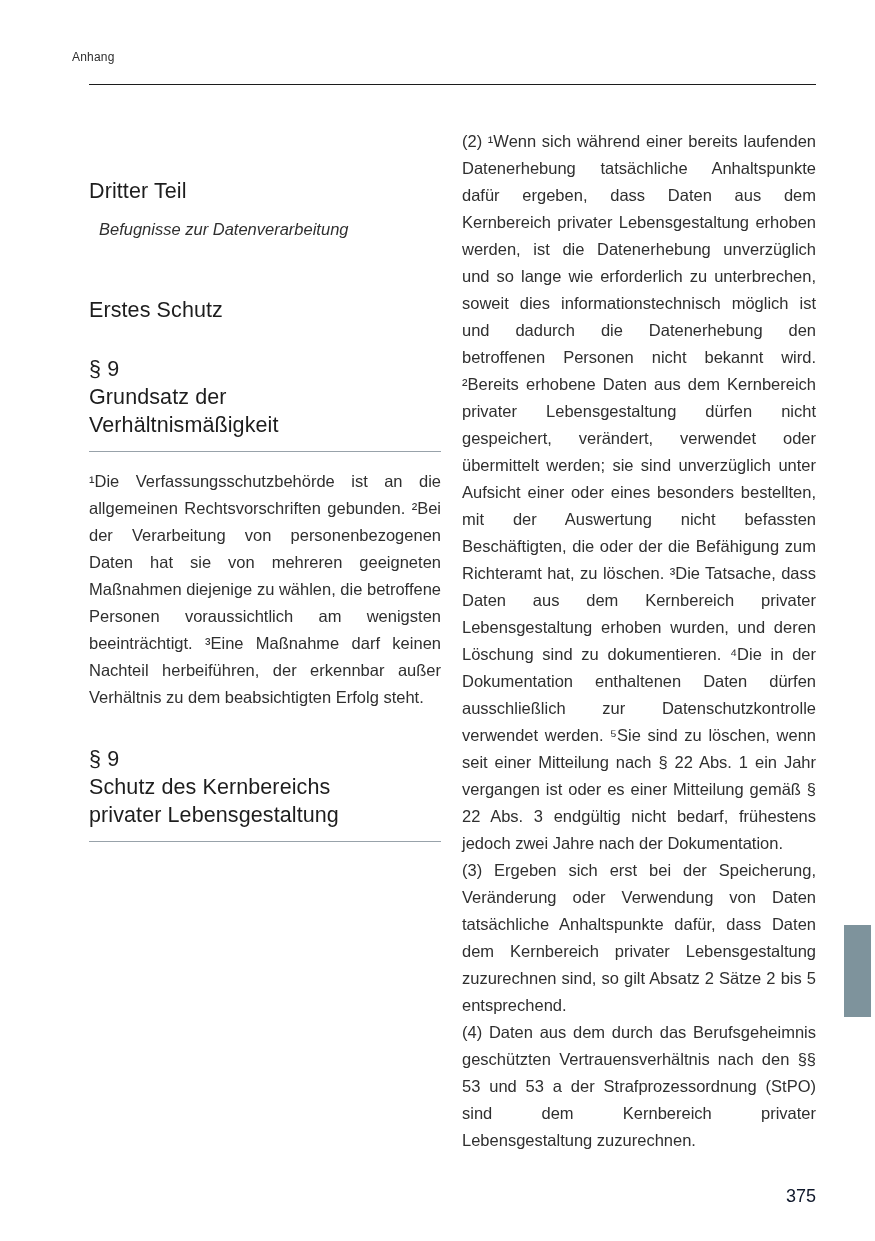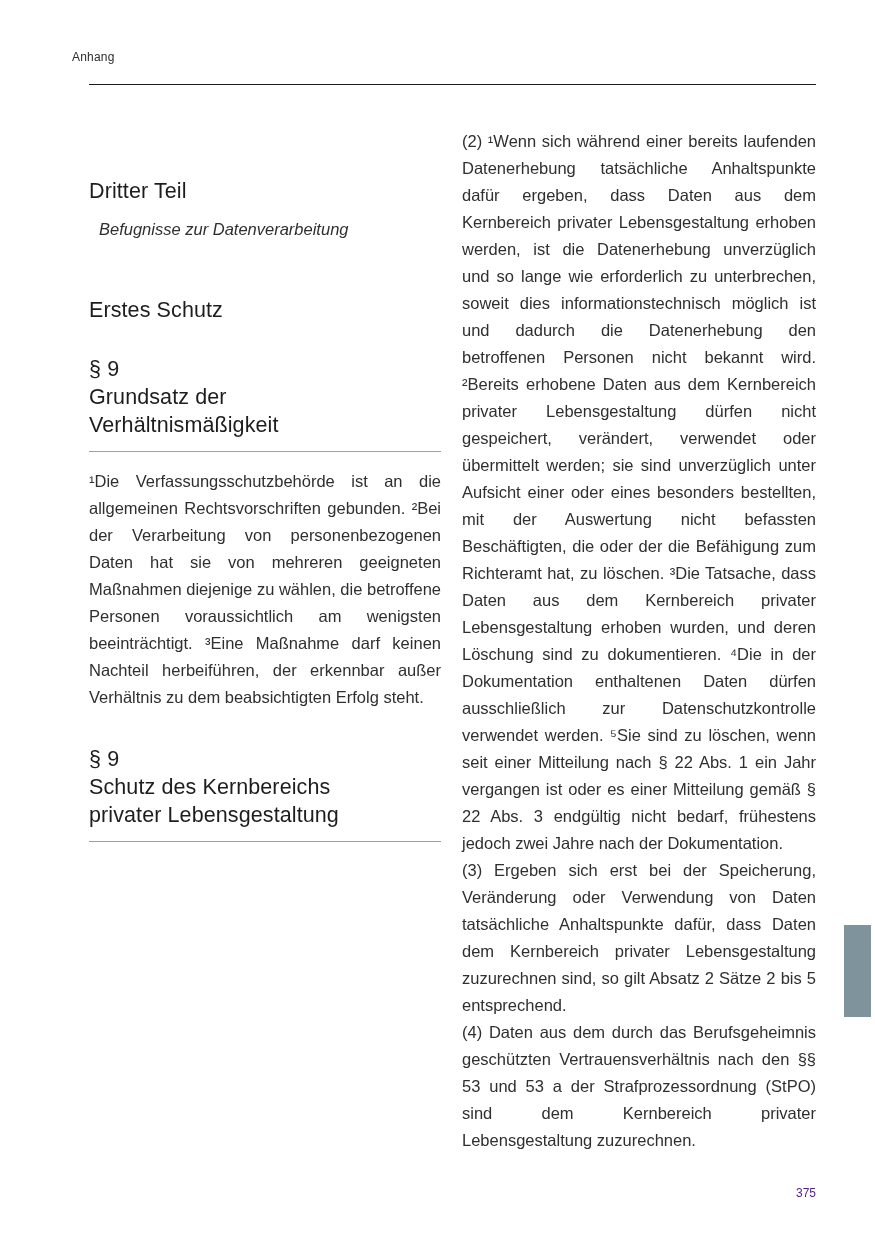--- a/index.html
+++ b/index.html
@@ -97,22 +97,22 @@
     top: 925px;
     width: 27px;
     height: 92px;
     background: #7e939c;
   }
   
   .page-number {
     position: absolute;
     right: 59px;
     top: 1186px;
-    font-size: 12px;
-    color: #4c1d95;
+    font-size: 18px;
+    color: #0f172a;
   }
 </style>
 </head>
 <body>
 
 <div class="page">
 
   <div class="running-head">Anhang</div>
   <div class="head-rule"></div>
 

